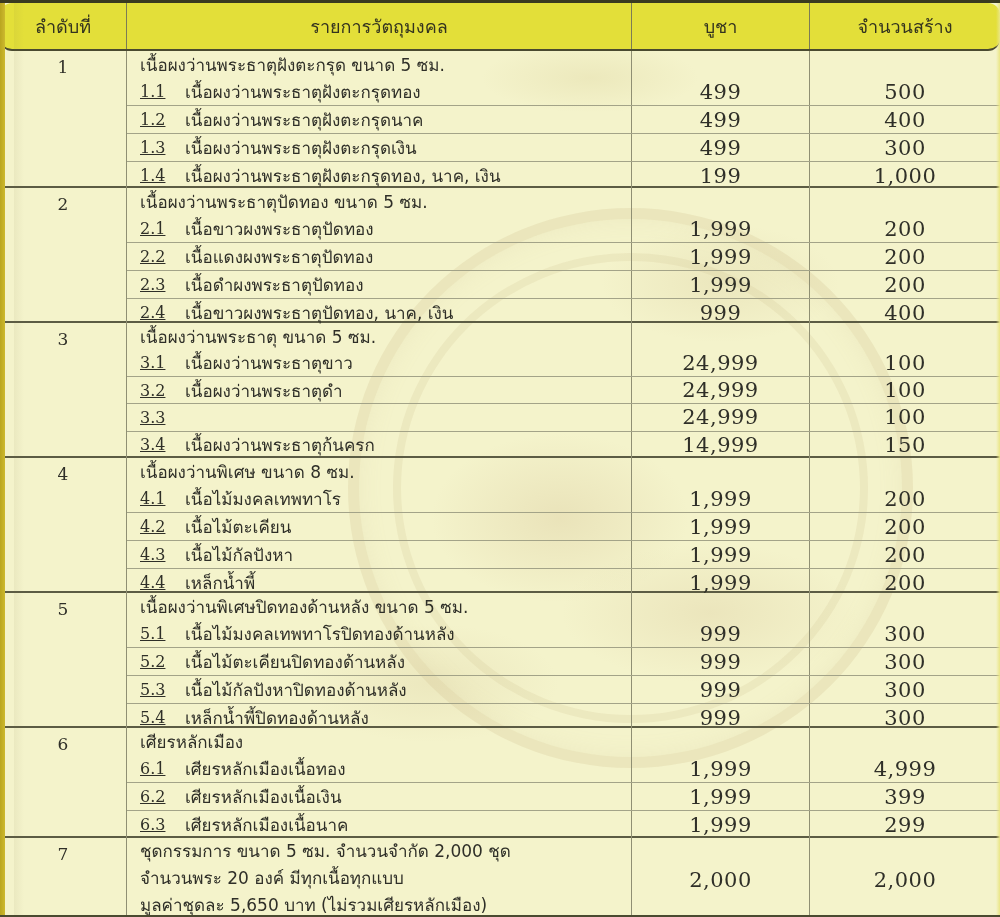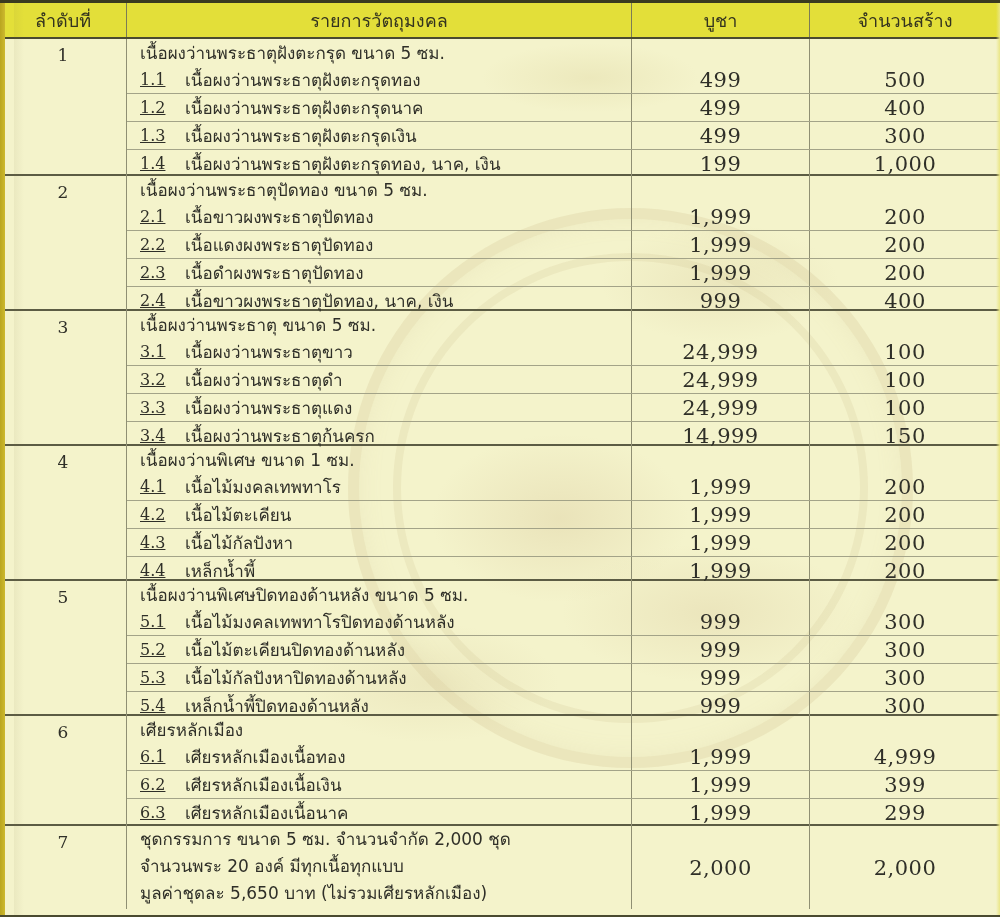--- a/index.html
+++ b/index.html
@@ -34,22 +34,23 @@
   .wm-blob2{left:560px;top:540px;width:300px;height:140px;background:radial-gradient(ellipse at center,rgba(210,190,145,0.26),rgba(210,190,145,0) 70%);border-radius:50%;}
   .wm-blob3{left:600px;top:220px;width:240px;height:120px;background:radial-gradient(ellipse at center,rgba(205,188,140,0.22),rgba(205,188,140,0) 70%);border-radius:50%;}
   .wm-blob4{left:300px;top:620px;width:260px;height:120px;background:radial-gradient(ellipse at center,rgba(205,188,140,0.20),rgba(205,188,140,0) 70%);border-radius:50%;}
   .wm-blob5{left:480px;top:40px;width:220px;height:70px;background:radial-gradient(ellipse at center,rgba(200,185,120,0.18),rgba(200,185,120,0) 70%);border-radius:50%;}
   .pencil-scribble{left:930px;top:4px;width:50px;height:26px;border-bottom:2px solid rgba(120,115,100,0.30);border-right:2px solid rgba(120,115,100,0.25);border-radius:0 0 60% 0;transform:rotate(-8deg);}
 
   .table{position:relative;z-index:2;width:100%;height:100%;}
   
   .thead{
     display:grid;grid-template-columns:127px 505px 178px 190px;
-    height:36px;background:var(--header-bg);
+    height:48px;background:var(--header-bg);
     border-bottom:2px solid #4a4a30;
+    border-radius:12px;
   }
   .th{
     display:flex;align-items:center;justify-content:center;
     font-size:18px;color:#33331f;border-right:1px solid #7c7c55;
   }
   .th:last-child{border-right:none;}
 
   
   .section{display:grid;grid-template-columns:127px 873px;border-top:2px solid var(--section-line);}
   .section:first-child{border-top:none;}
@@ -208,40 +209,39 @@
               <div class="desc">
                 <span class="inum">3.2</span>
                 <span class="itext">เนื้อผงว่านพระธาตุดำ</span>
               </div>
               <div class="made">24,999</div>
               <div class="price">100</div>
             </div>
             <div class="srow item sep">
               <div class="desc">
                 <span class="inum">3.3</span>
-                <span class="itext">เนื้อผงว่านพระธาตุแดง</span>
               </div>
               <div class="made">24,999</div>
               <div class="price">100</div>
             </div>
             <div class="srow item sep">
               <div class="desc">
                 <span class="inum">3.4</span>
                 <span class="itext">เนื้อผงว่านพระธาตุก้นครก</span>
               </div>
               <div class="made">14,999</div>
               <div class="price">150</div>
             </div>
           </div>
         </div>
         <div class="section">
           <div class="cell-no">4</div>
           <div class="col-rest">
             <div class="srow head">
-              <div class="desc">เนื้อผงว่านพิเศษ ขนาด 1 ซม.</div>
+              <div class="desc">เนื้อผงว่านพิเศษ ขนาด 8 ซม.</div>
               <div class="made"></div>
               <div class="price"></div>
             </div>
             <div class="srow item">
               <div class="desc">
                 <span class="inum">4.1</span>
                 <span class="itext">เนื้อไม้มงคลเทพทาโร</span>
               </div>
               <div class="made">1,999</div>
               <div class="price">200</div>

